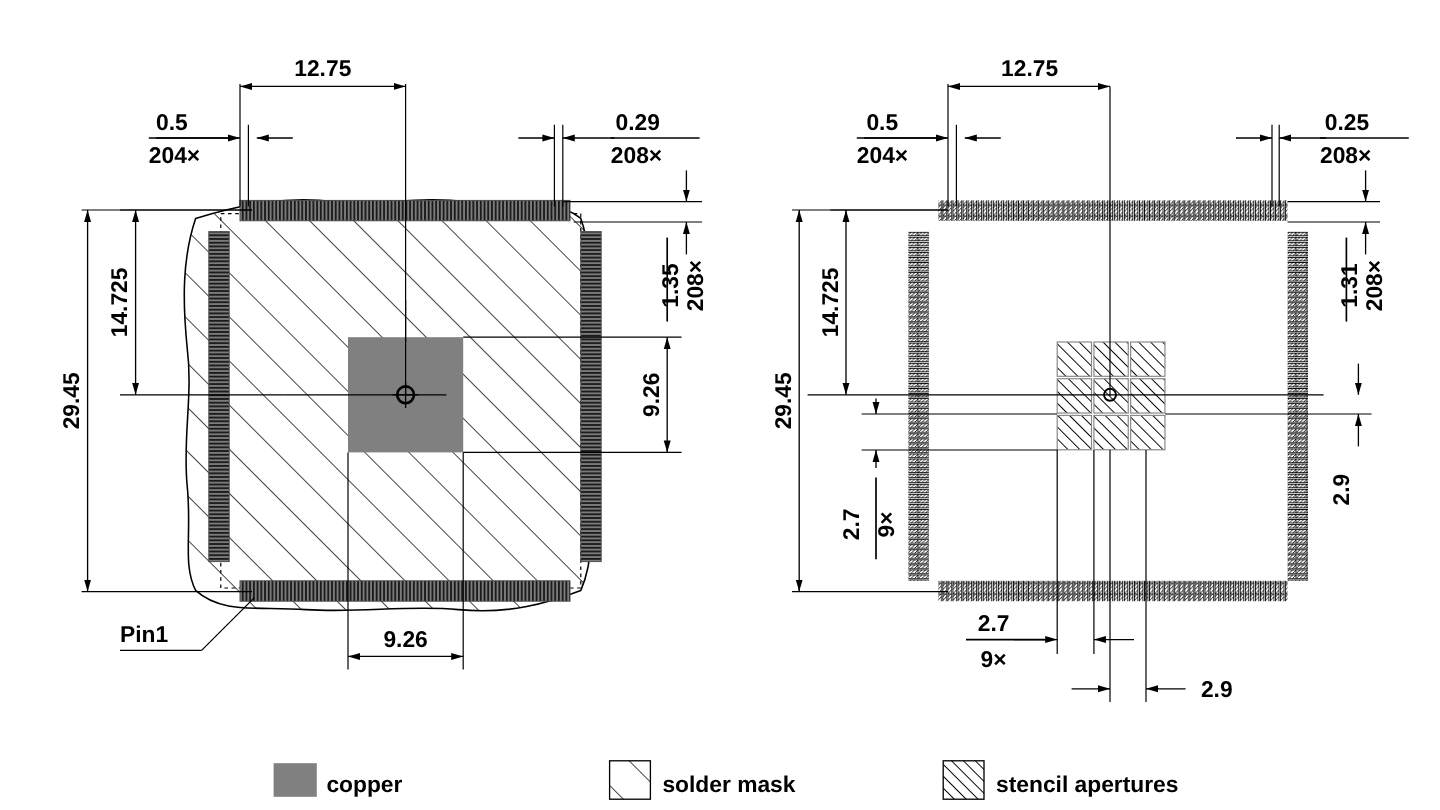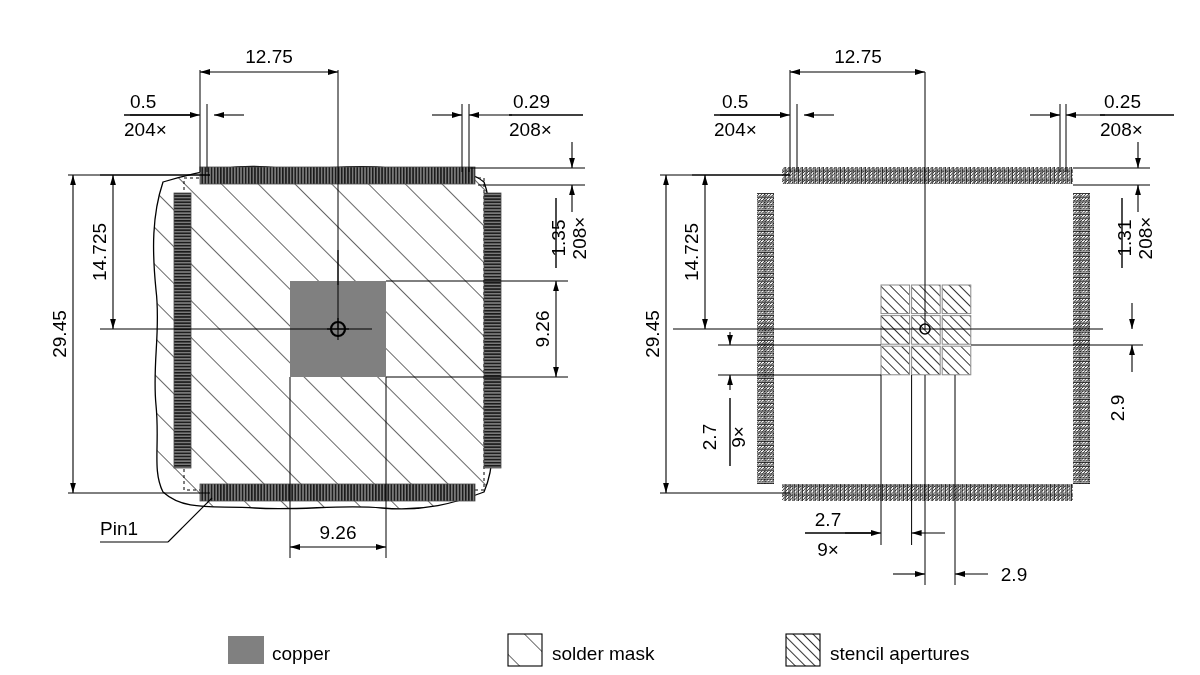--- a/index.html
+++ b/index.html
@@ -3,21 +3,21 @@
 <meta charset="utf-8">
 <title>QFP Land Pattern Drawing</title>
 <style>
   html,body{margin:0;padding:0;background:#ffffff;}
   body{
     width:1200px;height:675px;
     font-family:"Liberation Sans", sans-serif;
     color:#000000;
     overflow:hidden;
   }
-  #stage{position:relative;width:1155px;height:675px;}
+  #stage{position:relative;width:1155px;height:675px;font-weight:bold;}
   svg#drawing{position:absolute;left:0;top:0;width:1200px;height:675px;display:block;}
   .dimtext{font-family:"Liberation Sans", sans-serif;font-size:19px;fill:#000;}
   .legendtext{font-family:"Liberation Sans", sans-serif;font-size:19px;fill:#000;}
   .pintext{font-family:"Liberation Sans", sans-serif;font-size:19px;fill:#000;}
   .ln{stroke:#000;stroke-width:1.1;fill:none;}
   .lnthin{stroke:#000;stroke-width:1;fill:none;}
   .outline{stroke:#000;stroke-width:1.3;fill:none;}
   .dash{stroke:#000;stroke-width:1;fill:none;stroke-dasharray:3 3;}
   .frac{stroke:#000;stroke-width:1.4;fill:none;}
 </style>

